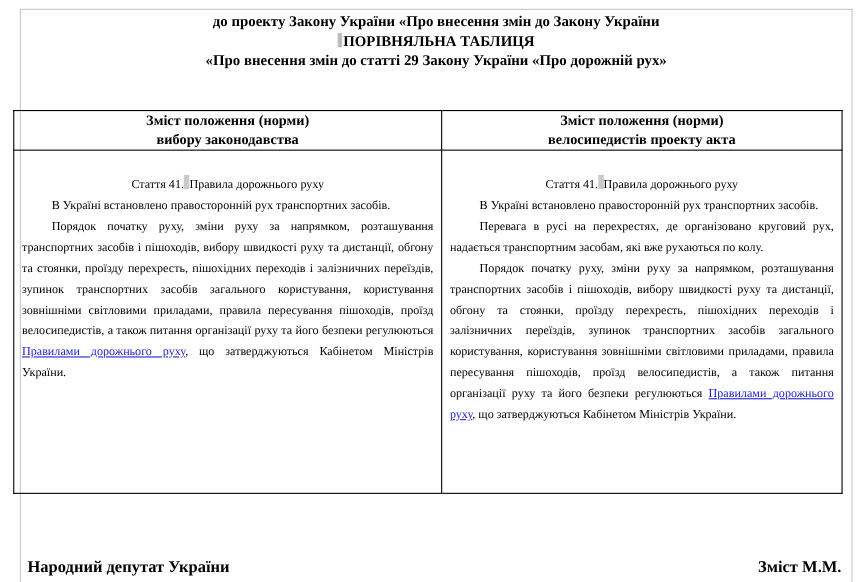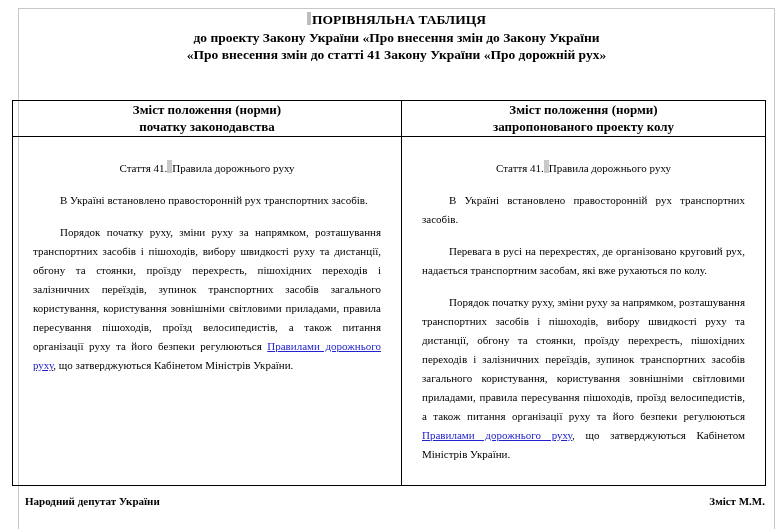--- a/index.html
+++ b/index.html
@@ -68,69 +68,69 @@
     vertical-align:top;
     padding:22px 7px 8px 7px;
     font-size:11px;
     line-height:19px;
   }
   .art-heading {
     text-align:center;
     margin:0;
   }
   .cell p.body-par {
-    margin:13px;
+    margin:0;
     text-indent:27px;
     text-align:justify;
   }
   .bold-par { font-weight:normal; }
   a.doc-link {
     color:#2323ce;
     text-decoration:underline;
     cursor:pointer;
   }
   .footer {
     position:absolute;
-    left:25px; top:493px;
+    left:25px; top:508px;
     width:740px;
     display:flex;
     justify-content:space-between;
     font-weight:bold;
-    font-size:11px;
+    font-size:15px;
     line-height:17px;
     align-items:flex-end;
   }
 </style>
 </head>
 <body>
 
 <div id="page">
 
   <div class="gray-frame"></div>
 
   <div class="title-block">
+    <div>до проекту Закону України «Про внесення змін до Закону України</div>
     <div><span class="caret"></span><span>ПОРІВНЯЛЬНА ТАБЛИЦЯ</span></div>
-    <div>до проекту Закону України «Про внесення змін до Закону України</div>
-    <div>«Про внесення змін до статті 41 Закону України «Про дорожній рух»</div>
+    <div>«Про внесення змін до статті 29 Закону України «Про дорожній рух»</div>
   </div>
 
   <table class="law-table">
     <colgroup>
       <col style="width:389px">
       <col style="width:364px">
     </colgroup>
     <thead>
       <tr>
         <th>
           <div>Зміст положення (норми)</div>
-          <div>початку законодавства</div>
+          <div>вибору законодавства</div>
         </th>
         <th>
           <div>Зміст положення (норми)</div>
-          <div>запропонованого проекту колу</div>
+          <div>велосипедистів проекту акта</div>
         </th>
       </tr>
     </thead>
     <tbody>
       <tr>
         <td class="cell">
           <p class="art-heading"><span>Стаття 41.</span><span class="gspace"></span><span>Правила дорожнього руху</span></p>
           <p class="body-par">В Україні встановлено правосторонній рух транспортних засобів.</p>
           <p class="body-par"><span>Порядок початку руху, зміни руху за напрямком, розташування транспортних засобів і пішоходів, вибору швидкості руху та дистанції, обгону та стоянки, проїзду перехресть, пішохідних переходів і залізничних переїздів, зупинок транспортних засобів загального користування, користування зовнішніми світловими приладами, правила пересування пішоходів, проїзд велосипедистів, а також питання організації руху та його безпеки регулюються</span> <a class="doc-link">Правилами дорожнього руху</a><span>, що затверджуються Кабінетом Міністрів України.</span></p>
         </td>

